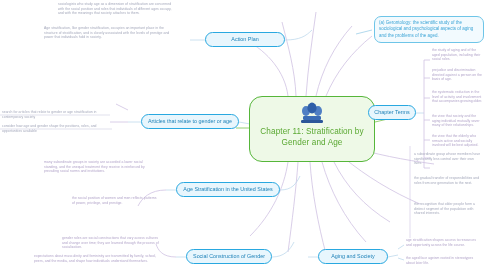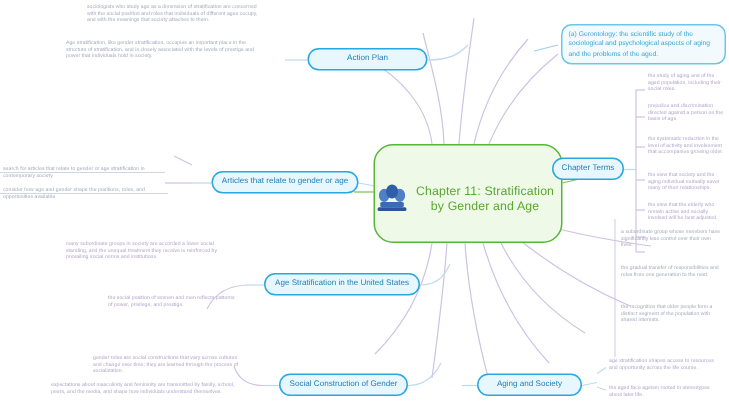--- a/index.html
+++ b/index.html
@@ -24,21 +24,21 @@
   
   .center-node{
     position:absolute;
     left:249px; top:96px;
     width:126px; height:66px;
     box-sizing:border-box;
     border:1.6px solid #56b63a;
     border-radius:13px;
     background:#eef9e7;
     display:flex;
-    flex-direction:row;
+    flex-direction:column;
     align-items:center;
     justify-content:flex-start;
     padding-top:5px;
   }
   .center-title{
     color:#5aa832;
     font-size:8.2px;
     line-height:10.5px;
     text-align:center;
     width:116px;

